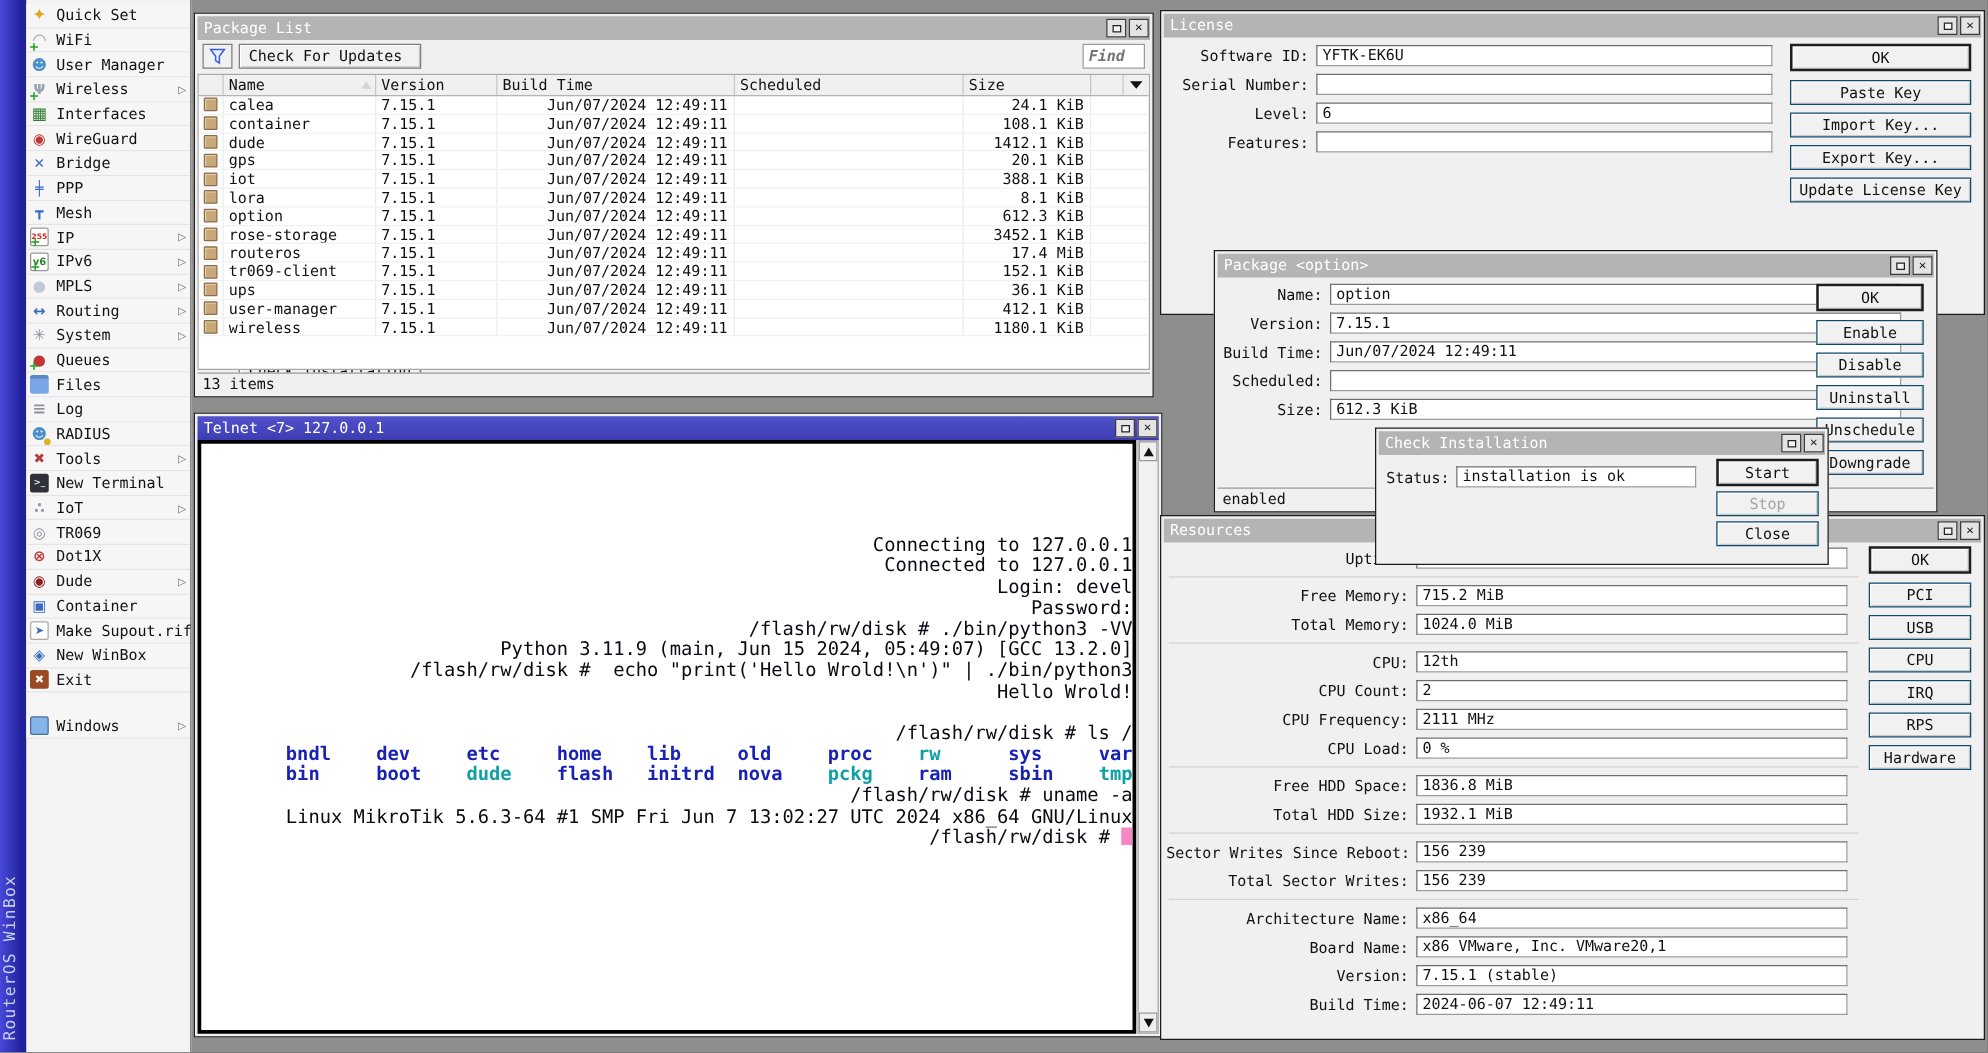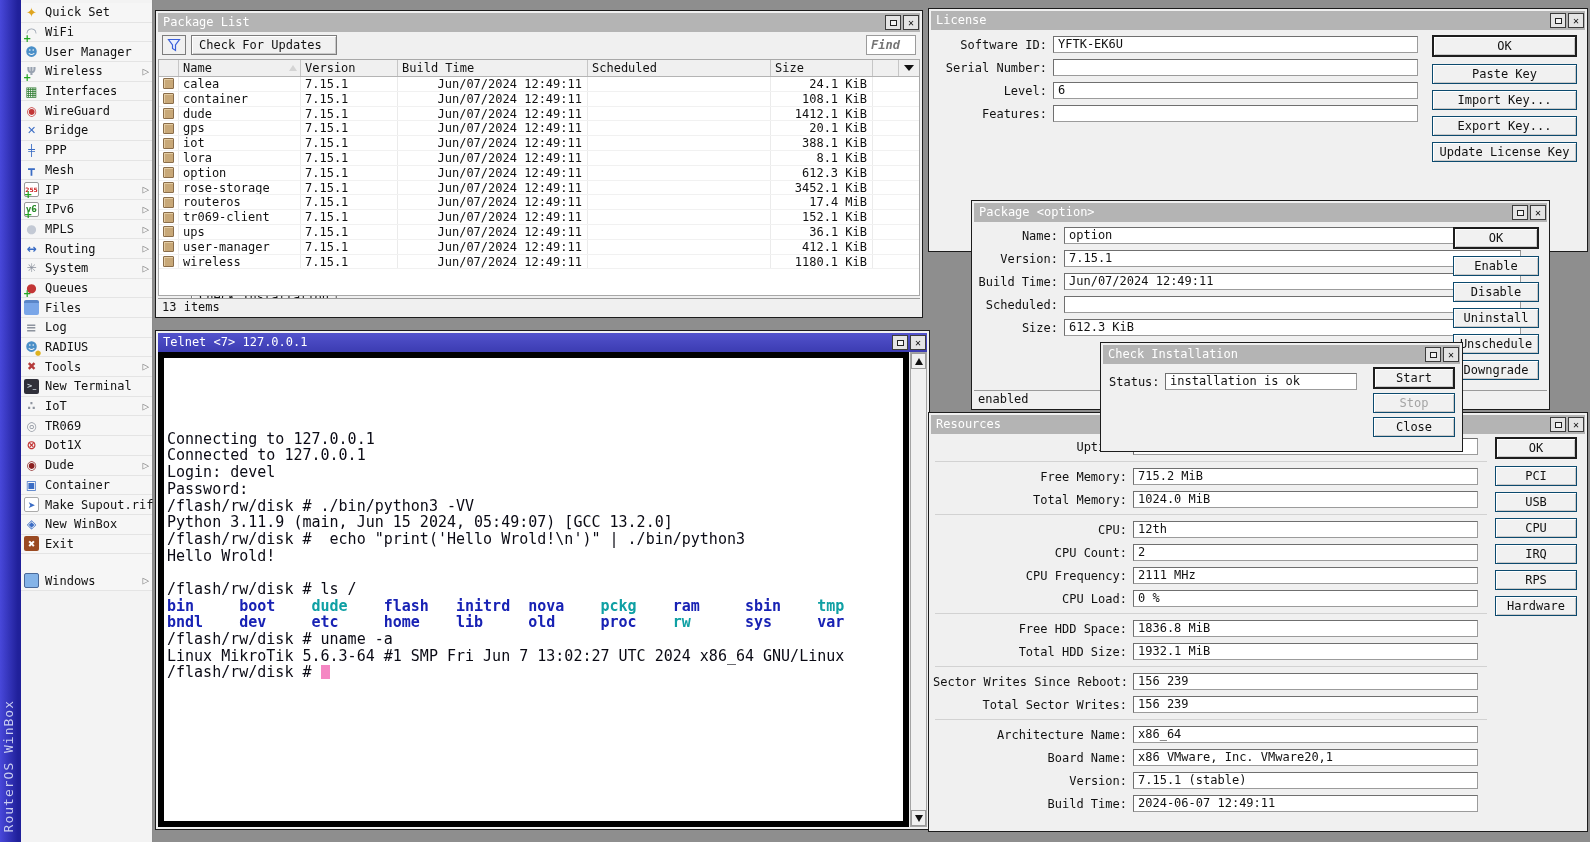--- a/index.html
+++ b/index.html
@@ -116,21 +116,21 @@
   .c3{width:190px;flex:none;}
   .c4{width:183px;flex:none;}
   .c5{width:102px;flex:none;}
   .cF{flex:1;border-right:none;}
   .pkgicon{width:11px;height:11px;background:#c8a878;border:1px solid #8a6d4a;
            box-shadow:inset 1px 1px 0 #e2cba2;border-radius:1px;}
 
   
   #win-telnet{left:155px;top:330px;width:775px;height:500px;}
   .term{position:absolute;top:21px;left:2px;right:20px;bottom:2px;background:#fff;
-        border:6px solid #000000;padding:6px 0 0 3px;overflow:hidden;}
+        border:3px solid #000000;padding:6px 0 0 3px;overflow:hidden;text-align:right;}
   .tline{height:16.7px;font-size:15px;line-height:16.7px;white-space:pre;color:#0a0a14;}
   .t-d{color:#1822b4;font-weight:bold;}
   .t-l{color:#0fa0a4;font-weight:bold;}
   .cursor{display:inline-block;width:9px;height:14px;background:#f587c3;vertical-align:-2px;}
   .vscroll{position:absolute;top:21px;right:2px;bottom:2px;width:17px;background:#f1f1f1;
            border:1px solid #a4a4a4;}
   .sbtn{position:absolute;left:0;right:0;height:16px;background:#efefef;border:1px solid #9a9a9a;
         display:flex;align-items:center;justify-content:center;}
   .sbtn.up{top:0;}
   .sbtn.down{bottom:0;}
@@ -517,22 +517,22 @@
         <div class="tline"><span>Connecting to 127.0.0.1</span></div>
         <div class="tline"><span>Connected to 127.0.0.1</span></div>
         <div class="tline"><span>Login: devel</span></div>
         <div class="tline"><span>Password:</span></div>
         <div class="tline"><span>/flash/rw/disk # ./bin/python3 -VV</span></div>
         <div class="tline"><span>Python 3.11.9 (main, Jun 15 2024, 05:49:07) [GCC 13.2.0]</span></div>
         <div class="tline"><span>/flash/rw/disk #  echo "print('Hello Wrold!\n')" | ./bin/python3</span></div>
         <div class="tline"><span>Hello Wrold!</span></div>
         <div class="tline">&nbsp;</div>
         <div class="tline"><span>/flash/rw/disk # ls /</span></div>
+        <div class="tline"><span class="t-d">bndl    </span><span class="t-d">dev     </span><span class="t-d">etc     </span><span class="t-d">home    </span><span class="t-d">lib     </span><span class="t-d">old     </span><span class="t-d">proc    </span><span class="t-l">rw      </span><span class="t-d">sys     </span><span class="t-d">var</span></div>
         <div class="tline"><span class="t-d">bin     </span><span class="t-d">boot    </span><span class="t-l">dude    </span><span class="t-d">flash   </span><span class="t-d">initrd  </span><span class="t-d">nova    </span><span class="t-l">pckg    </span><span class="t-d">ram     </span><span class="t-d">sbin    </span><span class="t-l">tmp</span></div>
-        <div class="tline"><span class="t-d">bndl    </span><span class="t-d">dev     </span><span class="t-d">etc     </span><span class="t-d">home    </span><span class="t-d">lib     </span><span class="t-d">old     </span><span class="t-d">proc    </span><span class="t-l">rw      </span><span class="t-d">sys     </span><span class="t-d">var</span></div>
         <div class="tline"><span>/flash/rw/disk # uname -a</span></div>
         <div class="tline"><span>Linux MikroTik 5.6.3-64 #1 SMP Fri Jun 7 13:02:27 UTC 2024 x86_64 GNU/Linux</span></div>
         <div class="tline"><span>/flash/rw/disk # </span><span class="cursor"></span></div>
       </div>
     <div class="vscroll">
       <span class="sbtn up">
           <span class="arr-up"></span>
         </span>
       <span class="sbtn down">
           <span class="arr-down"></span>

